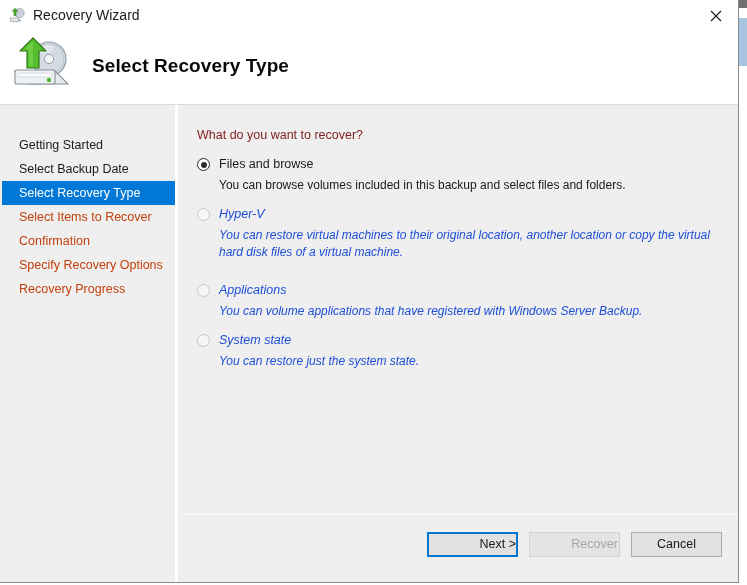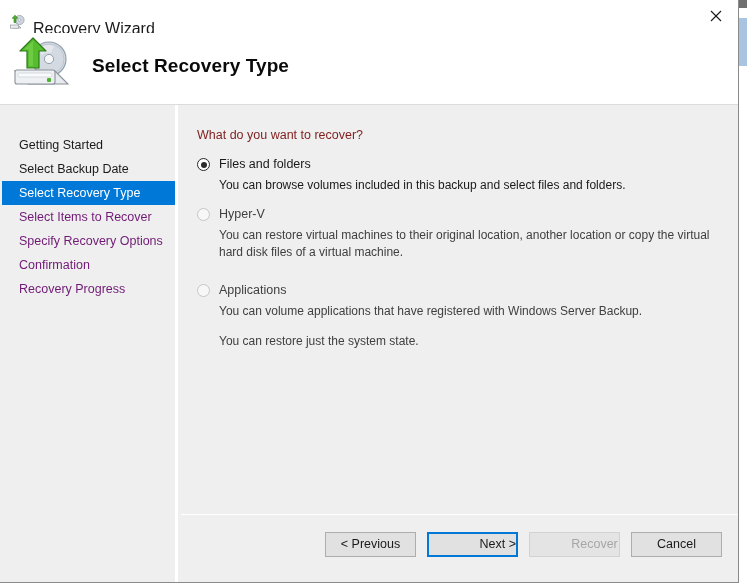--- a/index.html
+++ b/index.html
@@ -46,25 +46,24 @@
     align-items: center;
     gap: 7px;
   }
   .title-icon {
     width: 17px;
     height: 17px;
     position: relative;
     flex: 0 0 auto;
   }
   .title-text {
-    font-size: 16px;
+    font-size: 14px;
     color: #1a1a1a;
     white-space: nowrap;
     line-height: 17px;
-    margin-top: 13px;
   }
   .close-btn {
     position: absolute;
     right: 0;
     top: 0;
     width: 45px;
     height: 32px;
     display: flex;
     align-items: center;
     justify-content: center;
@@ -123,21 +122,21 @@
     background: #efefef;
     border-right: 3px solid #ffffff;
     box-sizing: border-box;
     padding-top: 28px;
   }
   .side-item {
     height: 24px;
     line-height: 24px;
     padding-left: 18px;
     font-size: 12.5px;
-    color: #701a75;
+    color: #c2410c;
     white-space: nowrap;
     cursor: default;
     box-sizing: border-box;
   }
   .side-item.done { color: #1a1a1a; }
   .side-item.current {
     background: #0078d7;
     color: #ffffff;
     margin-left: 1px;
     padding-left: 17px;
@@ -205,21 +204,21 @@
     white-space: nowrap;
   }
   .opt-desc {
     font-size: 12px;
     color: #1a1a1a;
     line-height: 17px;
     margin: 2px 0 0 22px;
     max-width: 505px;
   }
   .opt.disabled .opt-label,
-  .opt.disabled .opt-desc { color: #404040; }
+  .opt.disabled .opt-desc { color: #1d4ed8; font-style: italic; }
 
   .spacer-sm { height: 9px; }
 
   
   .buttonbar {
     position: absolute;
     left: 0;
     right: 0;
     bottom: 0;
     height: 66px;
@@ -326,34 +325,34 @@
     <div class="header-title">Select Recovery Type</div>
   </div>
 
   <div class="body">
 
     <div class="sidebar">
       <div class="side-item done">Getting Started</div>
       <div class="side-item done">Select Backup Date</div>
       <div class="side-item current">Select Recovery Type</div>
       <div class="side-item">Select Items to Recover</div>
+      <div class="side-item">Confirmation</div>
       <div class="side-item">Specify Recovery Options</div>
-      <div class="side-item">Confirmation</div>
       <div class="side-item">Recovery Progress</div>
     </div>
 
     <div class="content">
       <div class="content-inner">
 
         <p class="question">What do you want to recover?</p>
 
         <div class="opt">
           <div class="opt-row">
             <span class="radio checked"></span>
-            <span class="opt-label">Files and folders</span>
+            <span class="opt-label">Files and browse</span>
           </div>
           <div class="opt-desc">You can browse volumes included in this backup and select files and folders.</div>
         </div>
         <div class="spacer-sm"></div>
 
         <div class="opt disabled">
           <div class="opt-row">
             <span class="radio disabled"></span>
             <span class="opt-label">Hyper-V</span>
           </div>
@@ -366,27 +365,30 @@
         <div class="opt disabled">
           <div class="opt-row">
             <span class="radio disabled"></span>
             <span class="opt-label">Applications</span>
           </div>
           <div class="opt-desc">You can volume applications that have registered with Windows Server Backup.</div>
         </div>
         <div class="spacer-sm"></div>
 
         <div class="opt disabled">
+          <div class="opt-row">
+            <span class="radio disabled"></span>
+            <span class="opt-label">System state</span>
+          </div>
           <div class="opt-desc">You can restore just the system state.</div>
         </div>
 
       </div>
 
       <div class="buttonbar">
-        <button class="btn">&lt; Previous</button>
         <button class="btn default">Next &gt;</button>
         <button class="btn disabled">Recover</button>
         <button class="btn">Cancel</button>
       </div>
     </div>
 
   </div>
 </div>
 
 <div class="page-scrollbar">

